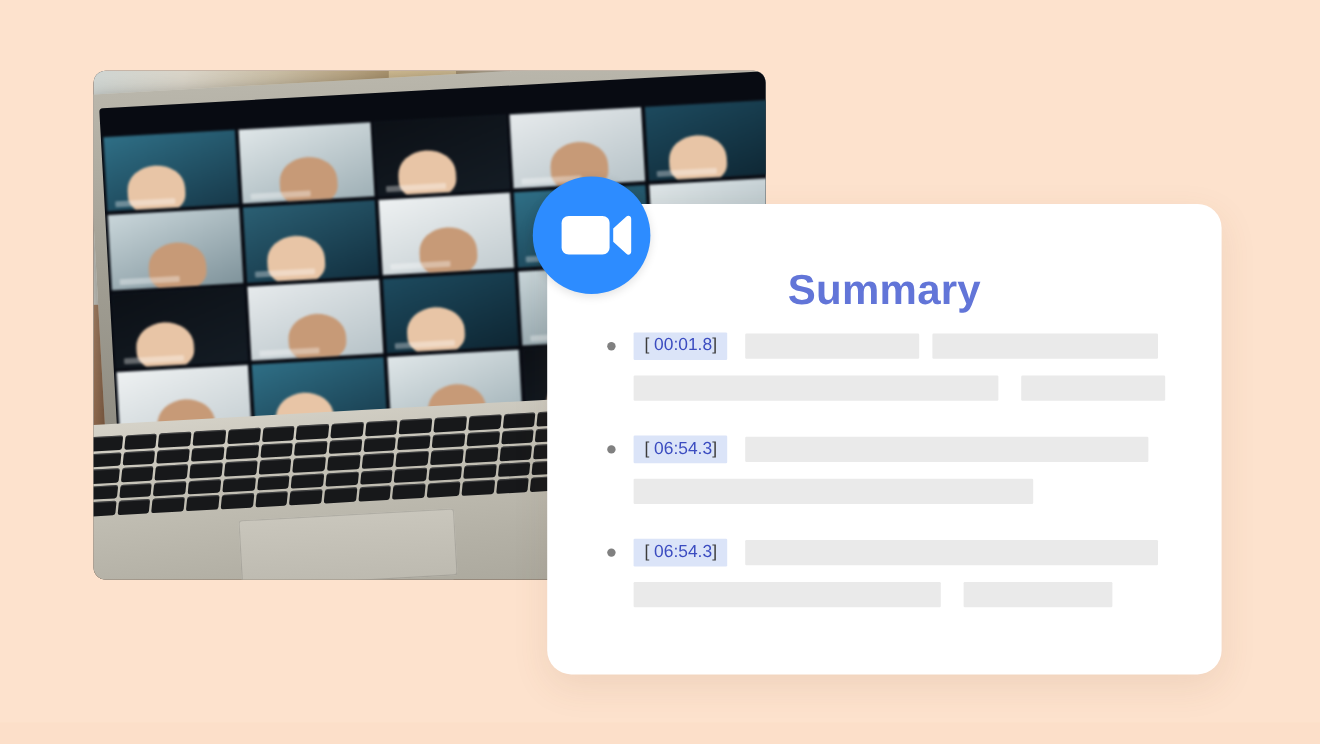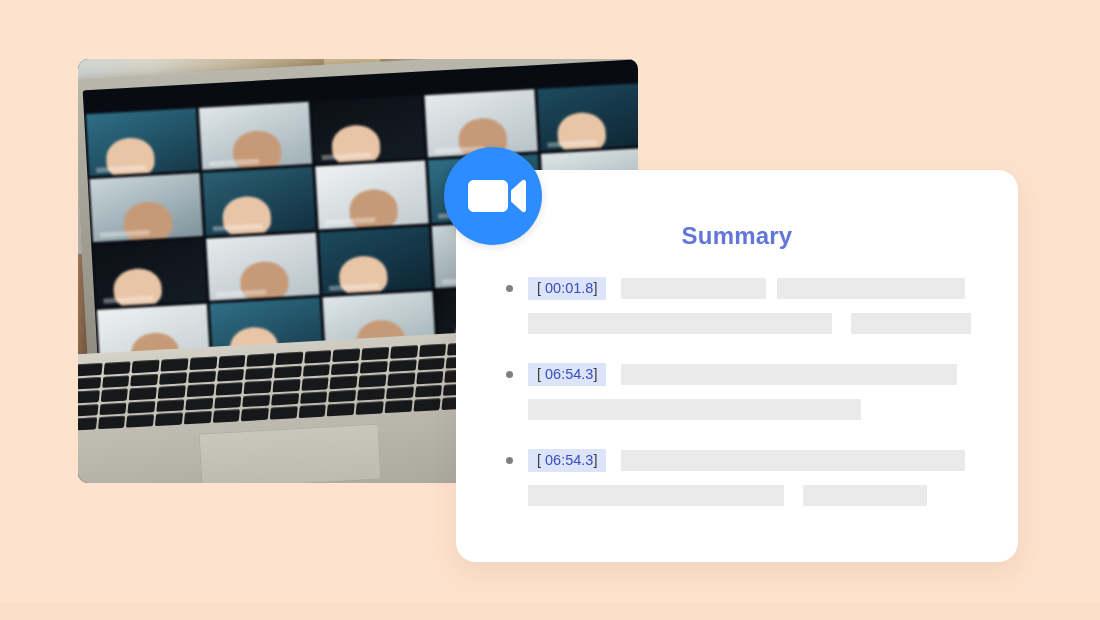--- a/index.html
+++ b/index.html
@@ -229,21 +229,21 @@
     background: #ffffff;
     border-radius: 20px;
     box-shadow: 0 10px 30px rgba(120, 80, 50, 0.10);
   }
   .summary-title {
     position: absolute;
     left: 0;
     right: 0;
     top: 52px;
     text-align: center;
-    font-size: 24px;
+    font-size: 35px;
     font-weight: bold;
     color: #6275d8;
     letter-spacing: .2px;
   }
   .items {
     position: absolute;
     left: 50px;
     top: 106px;
     right: 38px;
   }

